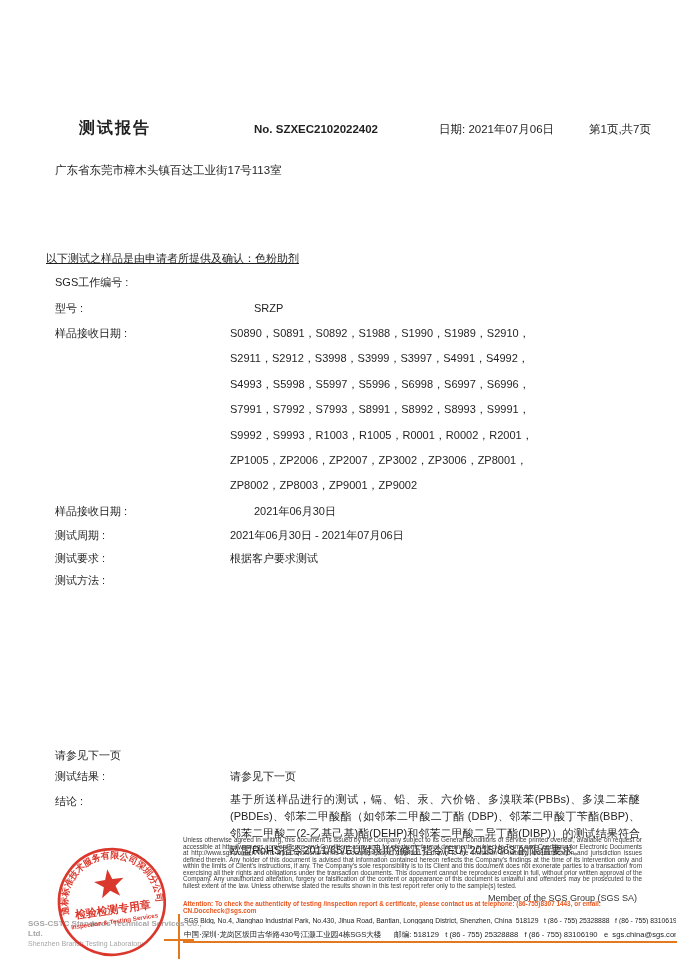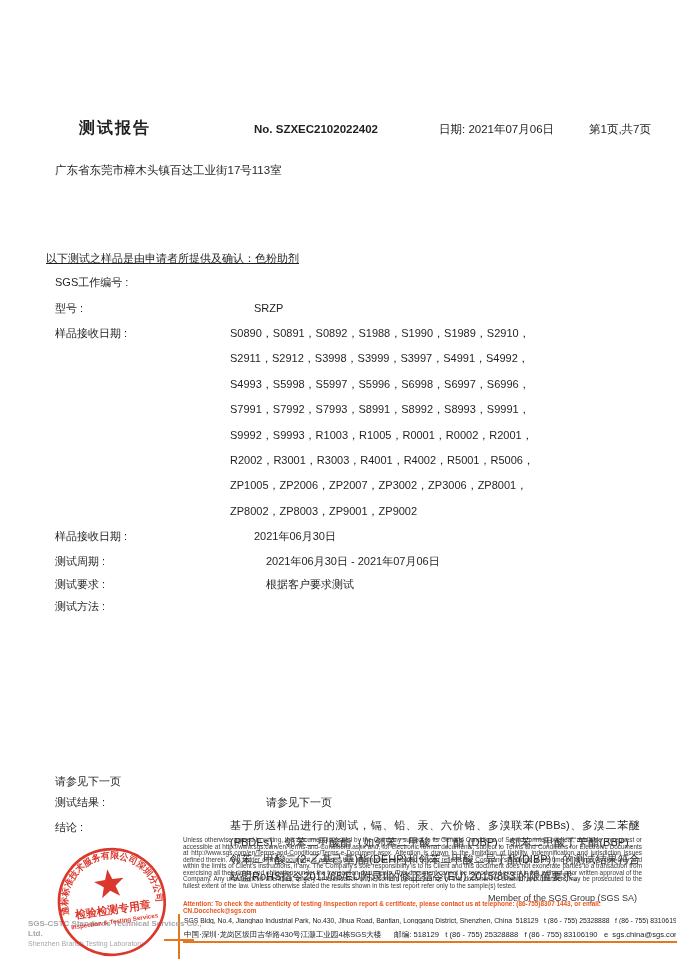--- a/index.html
+++ b/index.html
@@ -24,21 +24,21 @@
   .report-page{font-size:11.5px;}
   
   .company{position:absolute;left:55px;top:158px;font-size:11.5px;line-height:25px;}
   
   .note{position:absolute;left:46px;top:251px;font-size:11px;text-decoration:underline;}
   .fields{position:absolute;left:55px;top:270px;width:585px;font-size:11px;}
   .frow{display:flex;}
   .flabel{width:175px;flex:0 0 175px;}
   .fvalue{flex:1;}
   .lh25{line-height:25.5px;gap:24px;}
-  .lh23{line-height:23px;gap:36px;}
+  .lh23{line-height:23px;}
   .lh20{line-height:20px;flex-direction:column;}
   .ref-line{line-height:25.4px;}
   .conclusion-row{margin-top:3px;}
   .conclusion-text{line-height:17px;text-align:justify;width:412px;}
   
   .legal{
     position:absolute;left:183px;top:837px;width:459px;
     font-size:6.4px;line-height:6.55px;color:#3a3a3a;text-align:justify;
   }
   .attention{
@@ -87,21 +87,20 @@
       <div class="fvalue">SRZP</div>
     </div>
     <div class="frow">
       <div class="flabel ref-line">样品接收日期 :</div>
       <div class="fvalue">
         <div class="ref-line">S0890，S0891，S0892，S1988，S1990，S1989，S2910，</div>
         <div class="ref-line">S2911，S2912，S3998，S3999，S3997，S4991，S4992，</div>
         <div class="ref-line">S4993，S5998，S5997，S5996，S6998，S6997，S6996，</div>
         <div class="ref-line">S7991，S7992，S7993，S8991，S8992，S8993，S9991，</div>
         <div class="ref-line">S9992，S9993，R1003，R1005，R0001，R0002，R2001，</div>
-        <div class="ref-line">R2002，R3001，R3003，R4001，R4002，R5001，R5006，</div>
         <div class="ref-line">ZP1005，ZP2006，ZP2007，ZP3002，ZP3006，ZP8001，</div>
         <div class="ref-line">ZP8002，ZP8003，ZP9001，ZP9002</div>
       </div>
     </div>
     <div class="frow lh25">
       <div class="flabel">样品接收日期 :</div>
       <div class="fvalue">2021年06月30日</div>
     </div>
     <div class="frow lh23">
       <div class="flabel">测试周期 :</div>

